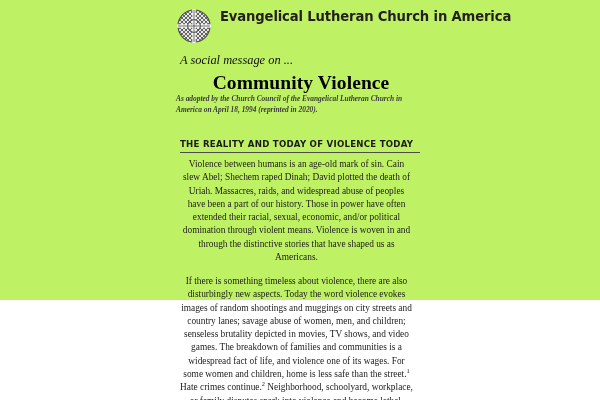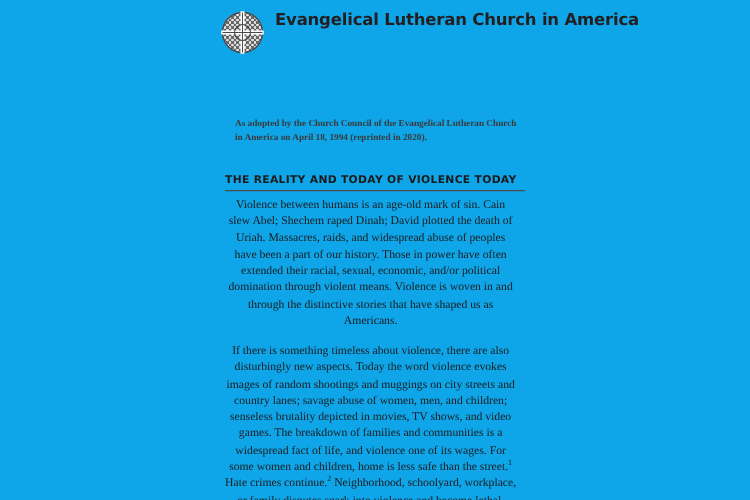--- a/index.html
+++ b/index.html
@@ -11,22 +11,22 @@
     width: 600px;
     height: 400px;
     overflow: hidden;
     font-family: "Liberation Serif", serif;
     color: #000000;
   }
 
   .page {
     position: relative;
     width: 600px;
-    height: 400px;
-    background: #0ea5e9;
+    height: 300px;
+    background: #bef264;
   }
 
   
   .masthead {
     position: absolute;
     left: 176px;
     top: 7px;
     display: flex;
     align-items: flex-start;
   }
@@ -84,24 +84,25 @@
     font-size: 19.5px;
     color: #000000;
     text-align: center;
     line-height: 1.2;
     margin-top: 3px;
     letter-spacing: 0.1px;
   }
 
   .adoption-note {
     position: absolute;
-    left: 188px;
+    left: 176px;
     top: 94px;
     width: 232px;
     font-family: "Liberation Serif", serif;
+    font-style: italic;
     font-weight: bold;
     font-size: 7.4px;
     line-height: 1.45;
     color: #3a3a3a;
   }
 
   
   .section-heading-wrap {
     position: absolute;
     left: 180px;
@@ -173,20 +174,24 @@
         <line x1="18" y1="2" x2="18" y2="34" stroke="#4a4a4a" stroke-width="0.85"></line>
         <line x1="2" y1="18" x2="34" y2="18" stroke="#4a4a4a" stroke-width="0.85"></line>
         <circle cx="18" cy="18" r="6.4" fill="none" stroke="#4a4a4a" stroke-width="0.85"></circle>
       </svg>
     </div>
     <div class="masthead-text">
       <div class="org-name">Evangelical Lutheran Church in America</div>
     </div>
   </div>
 
+  <div class="title-block">
+    <div class="kicker">A social message on ...</div>
+    <div class="doc-title">Community Violence</div>
+  </div>
 
   <div class="adoption-note">As adopted by the Church Council of the Evangelical Lutheran Church in America on April 18, 1994 (reprinted in 2020).</div>
 
   <div class="section-heading-wrap">
     <div class="section-heading">THE REALITY AND TODAY OF VIOLENCE TODAY</div>
     <div class="section-rule"></div>
   </div>
 
   <div class="body-copy">
     <p>Violence between humans is an age-old mark of sin. Cain slew Abel; Shechem raped Dinah; David plotted the death of Uriah. Massacres, raids, and widespread abuse of peoples have been a part of our history. Those in power have often extended their racial, sexual, economic, and/or political domination through violent means. Violence is woven in and through the distinctive stories that have shaped us as Americans.</p>

